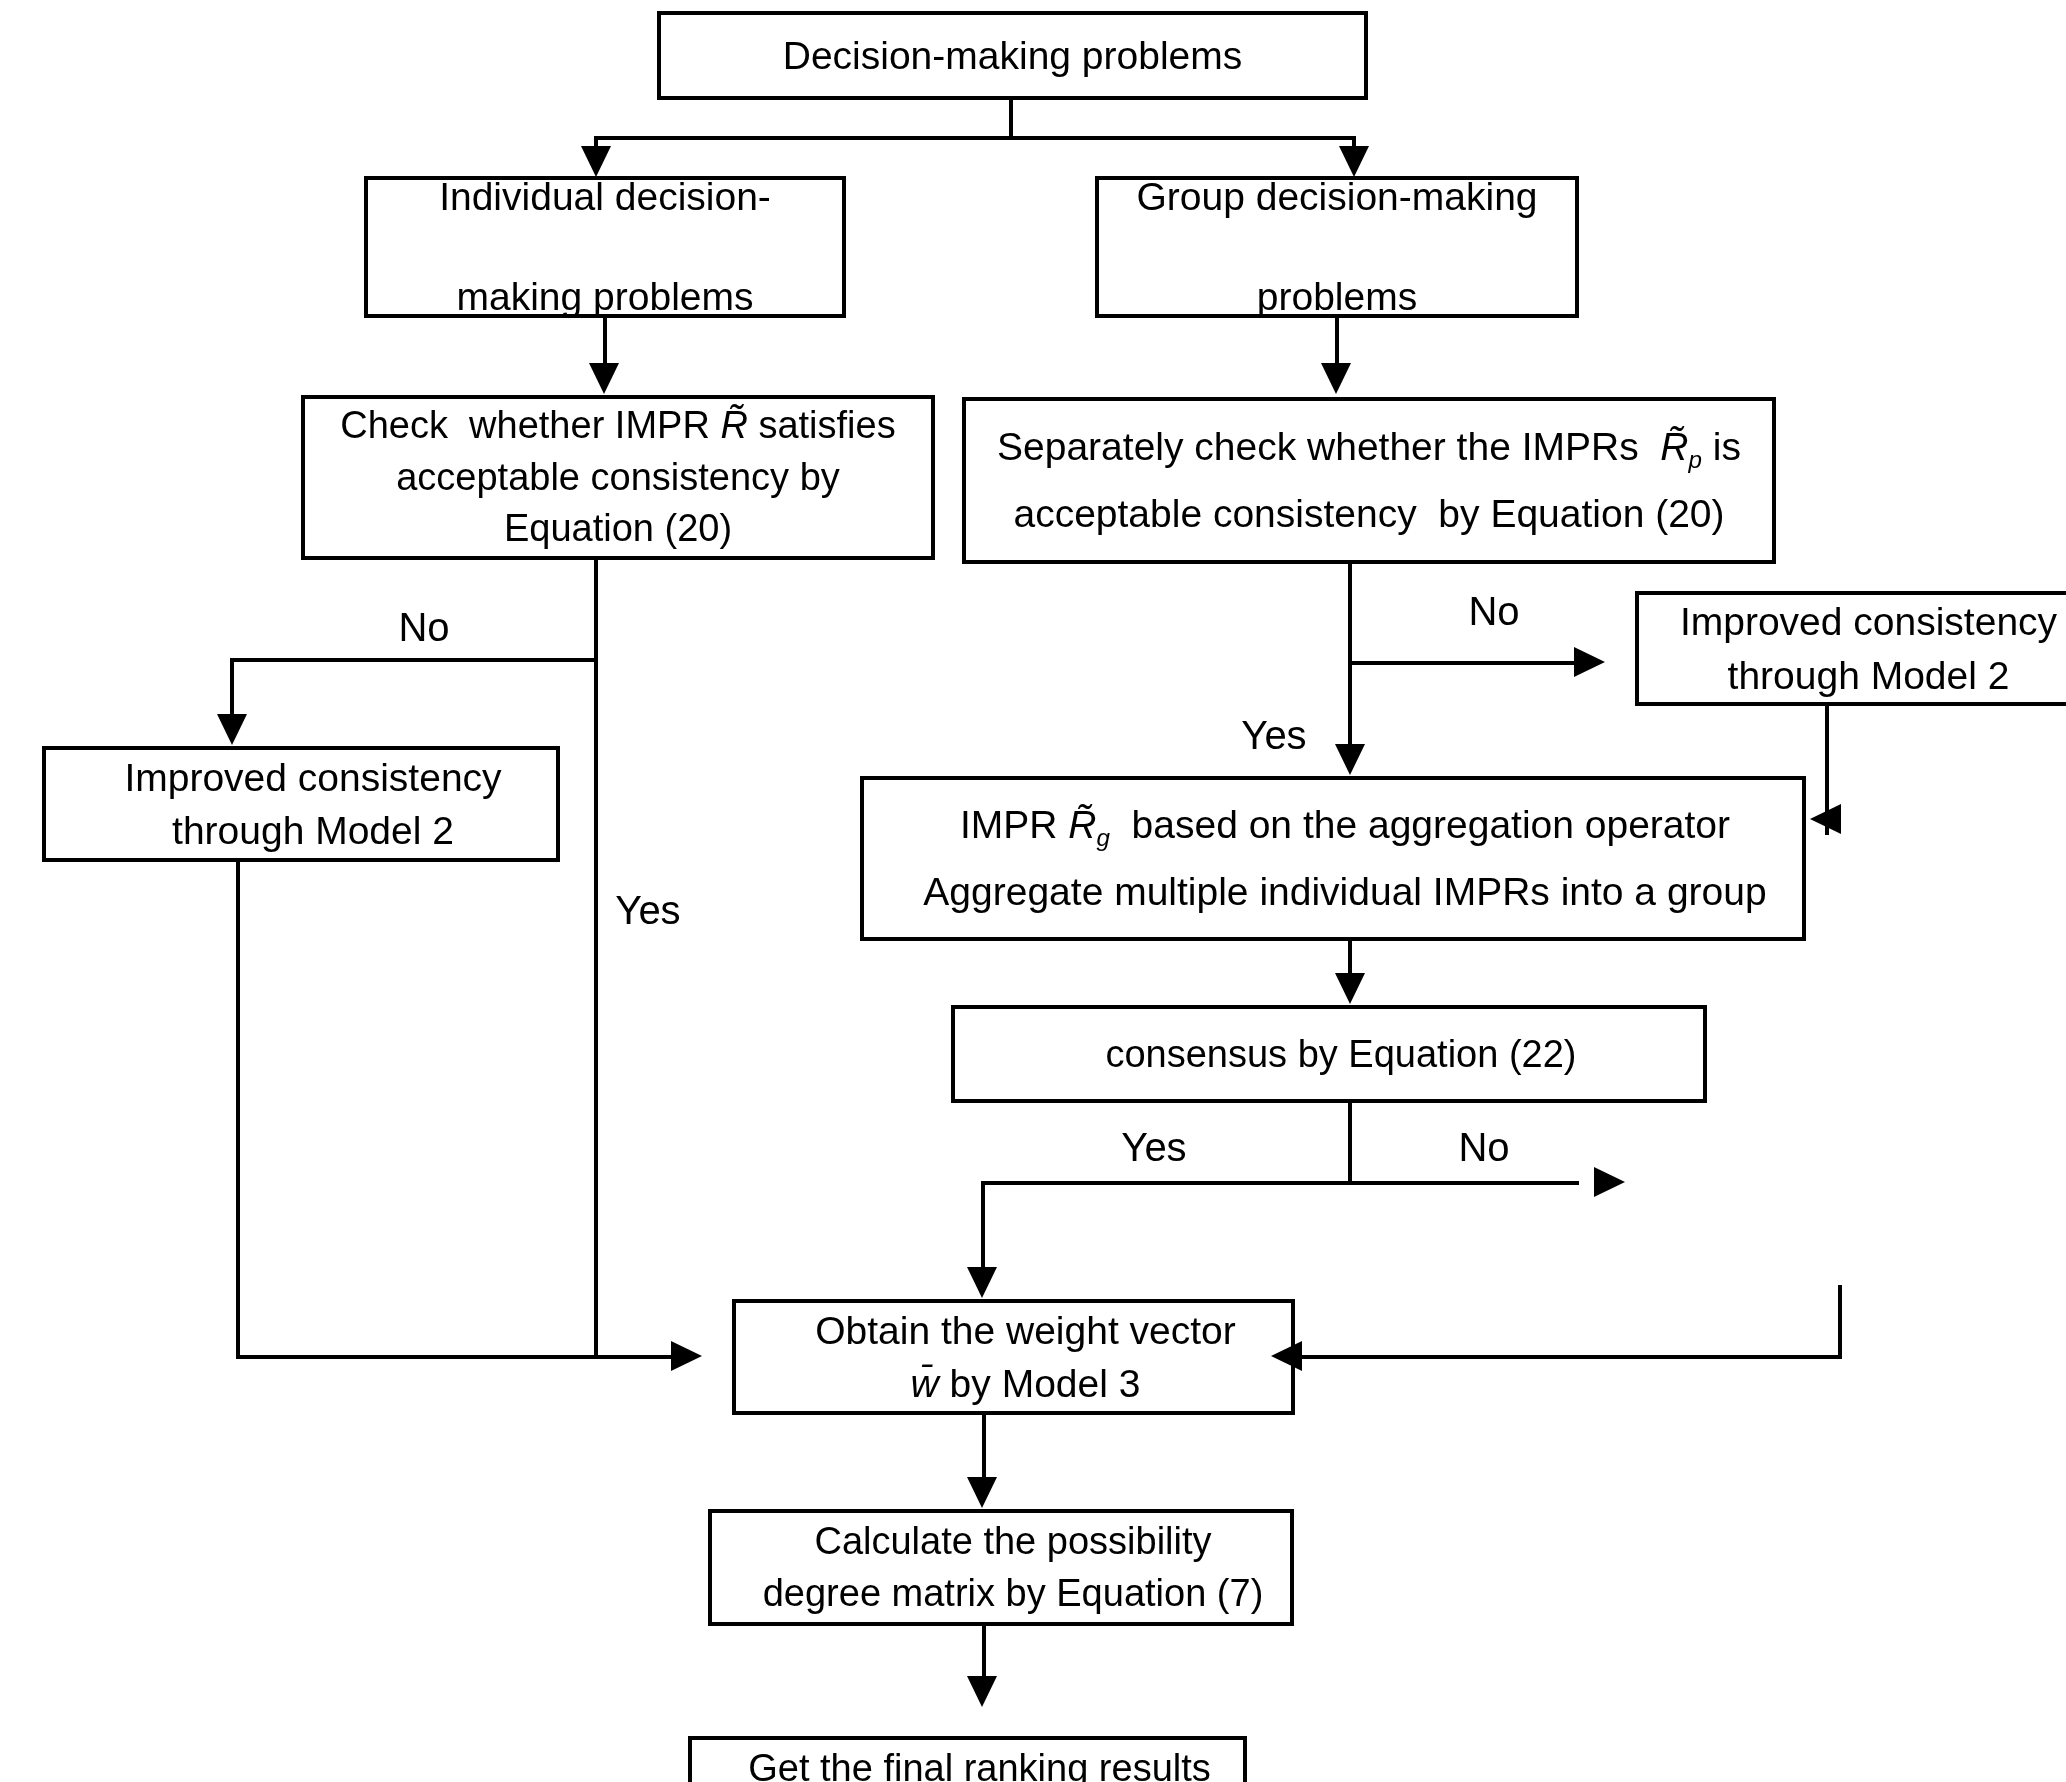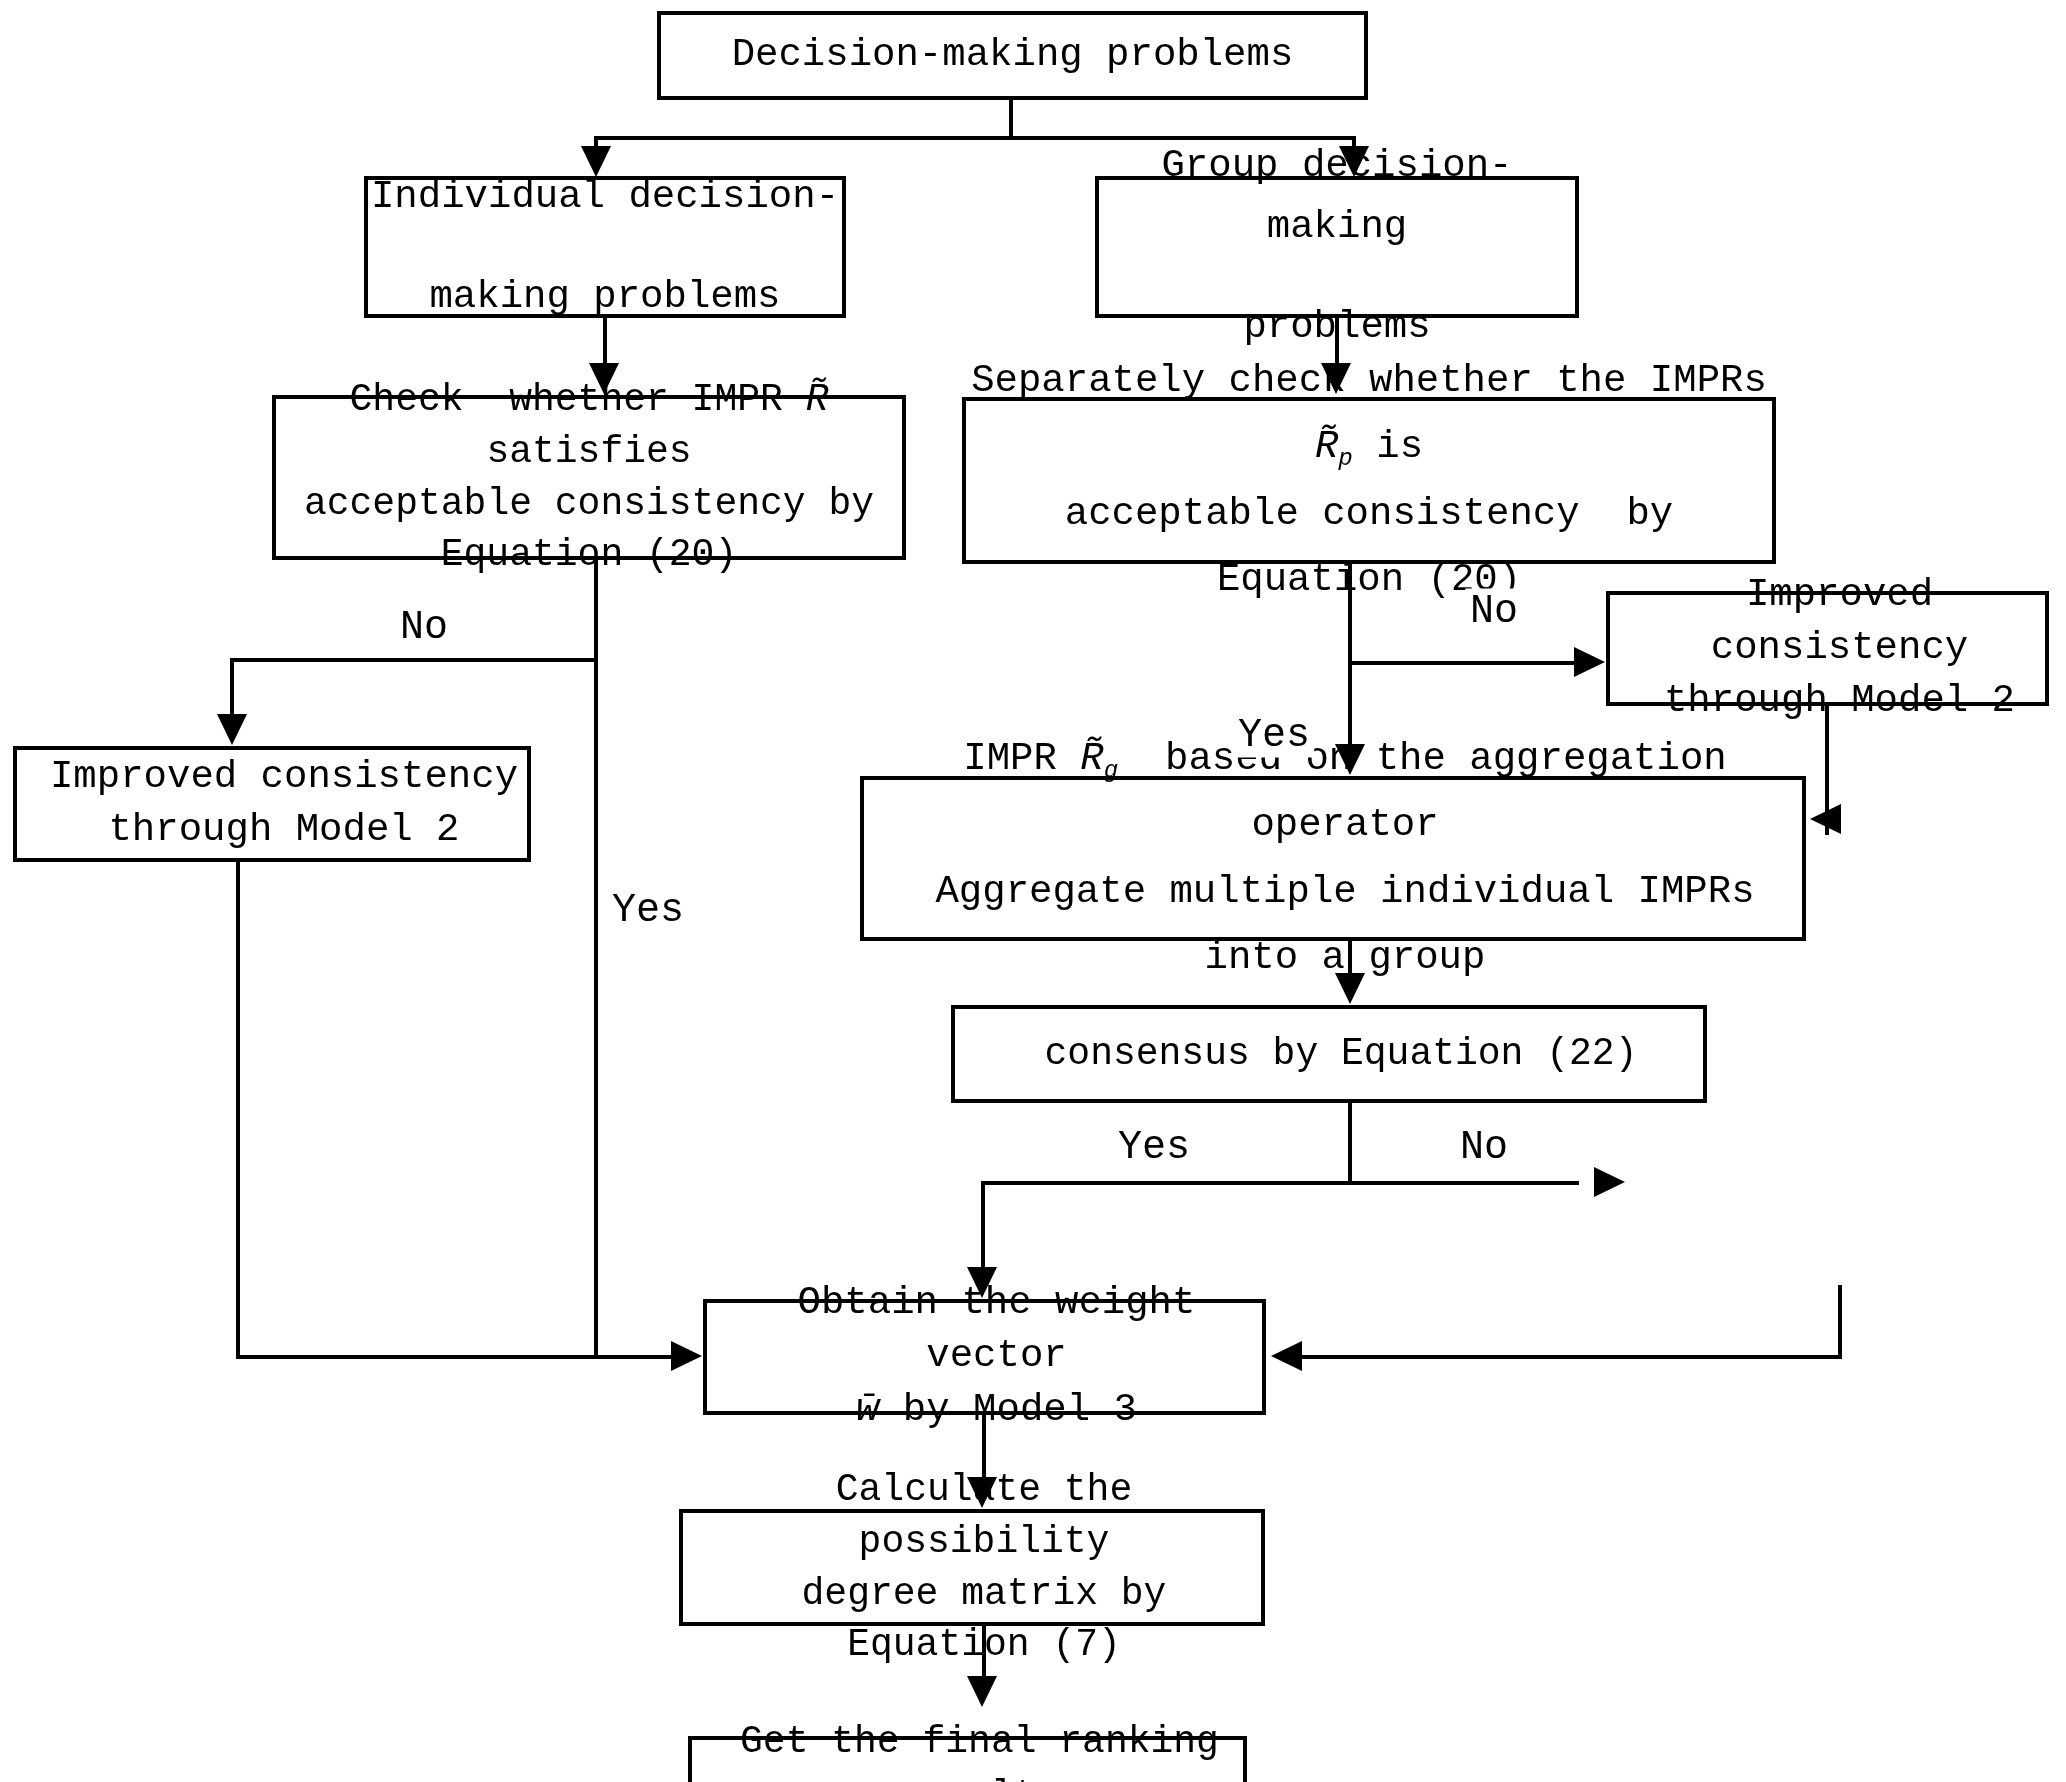--- a/index.html
+++ b/index.html
@@ -1,20 +1,20 @@
 <!DOCTYPE html>
 <html style="font-size:9.5px"><head>
 <meta charset="utf-8">
 <style>
   html,body { margin:0; padding:0; background:#ffffff; }
   #canvas {
     position:relative;
     width:2066px; height:1782px;
     background:#ffffff;
-    font-family:Liberation Mono, monospace;
+    font-family:Liberation Sans, sans-serif;
     color:#000;
     overflow:hidden;
     border-radius:24px;
   }
   .box {
     position:absolute;
     box-sizing:border-box;
     border:4.7px solid #000;
     background:#fff;
     display:flex;
@@ -23,21 +23,21 @@
     align-items:center;
     text-align:center;
     font-size:39px;
     line-height:1.42;
   }
   .thin { border-width:4.1px;padding-left:24px; }
   .f64 { font-size:38px; }
   .lh-loose { line-height:1.7; }
   .lh-xloose { line-height:1.55;gap:40px; }
   .lh-tight { line-height:1.17; }
-  .lh-med { line-height:1.36; }
+  .lh-med { line-height:1.36;margin-left:29px; }
   .bline { white-space:pre-wrap; }
   .mi { font-style:italic; }
   sub.mi { font-size:0.62em; line-height:0; vertical-align:-0.35em; }
   .ln { position:absolute; background:#000; }
   .ar { position:absolute; width:0; height:0; }
   .ar-down  { border-left:15.4px solid transparent; border-right:15.4px solid transparent; border-top:31px solid #000; }
   .ar-right { border-top:15.4px solid transparent; border-bottom:15.4px solid transparent; border-left:31px solid #000; }
   .ar-left  { border-top:15.4px solid transparent; border-bottom:15.4px solid transparent; border-right:31px solid #000; }
   .elabel {
     position:absolute;

